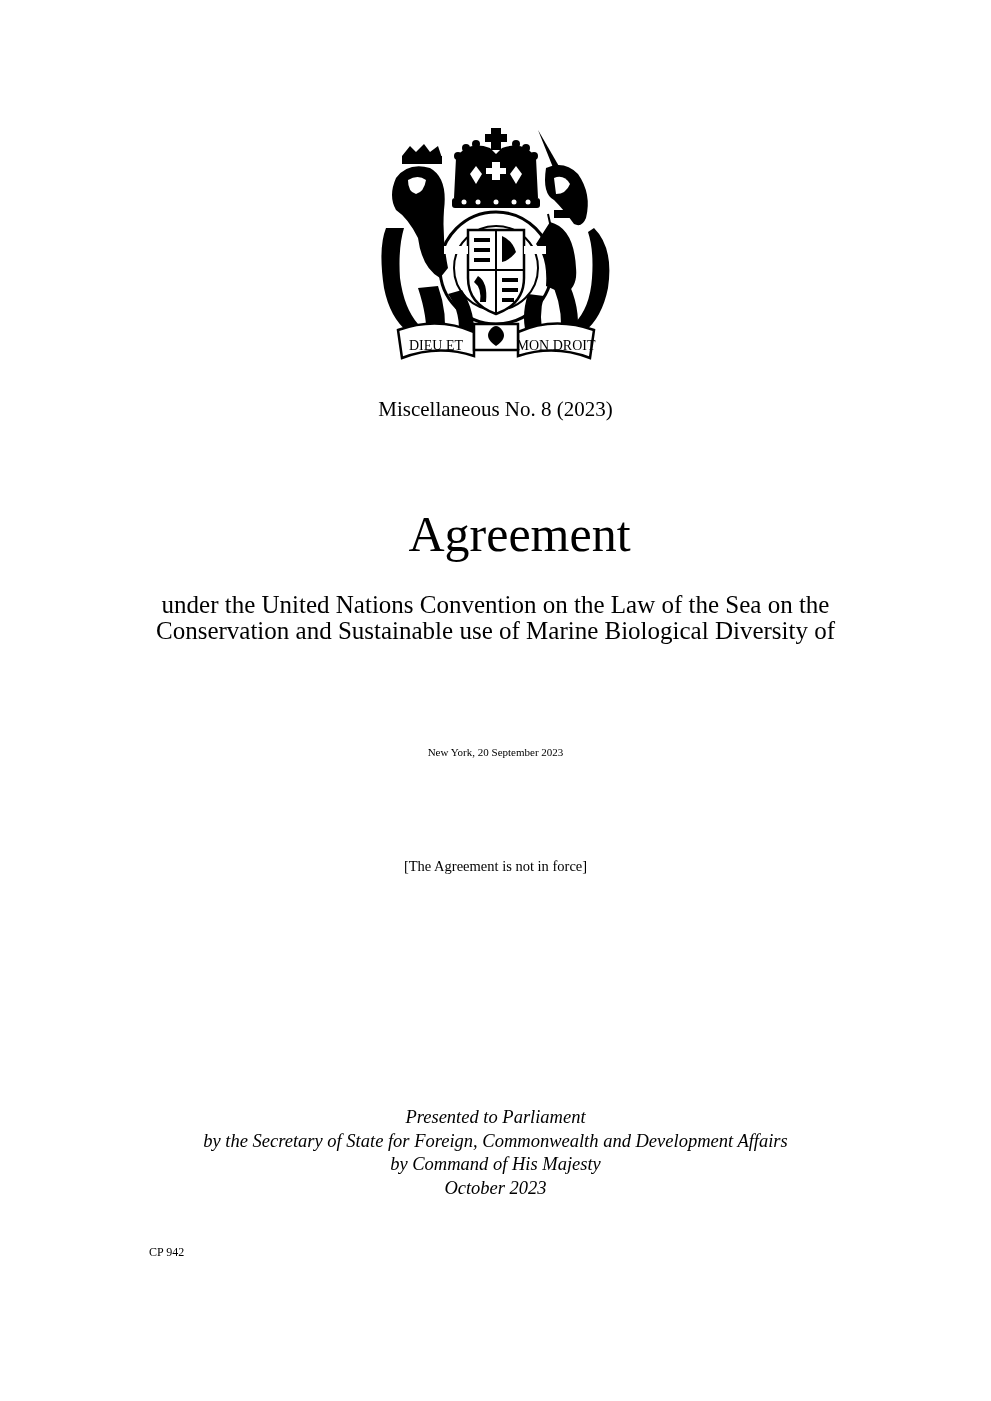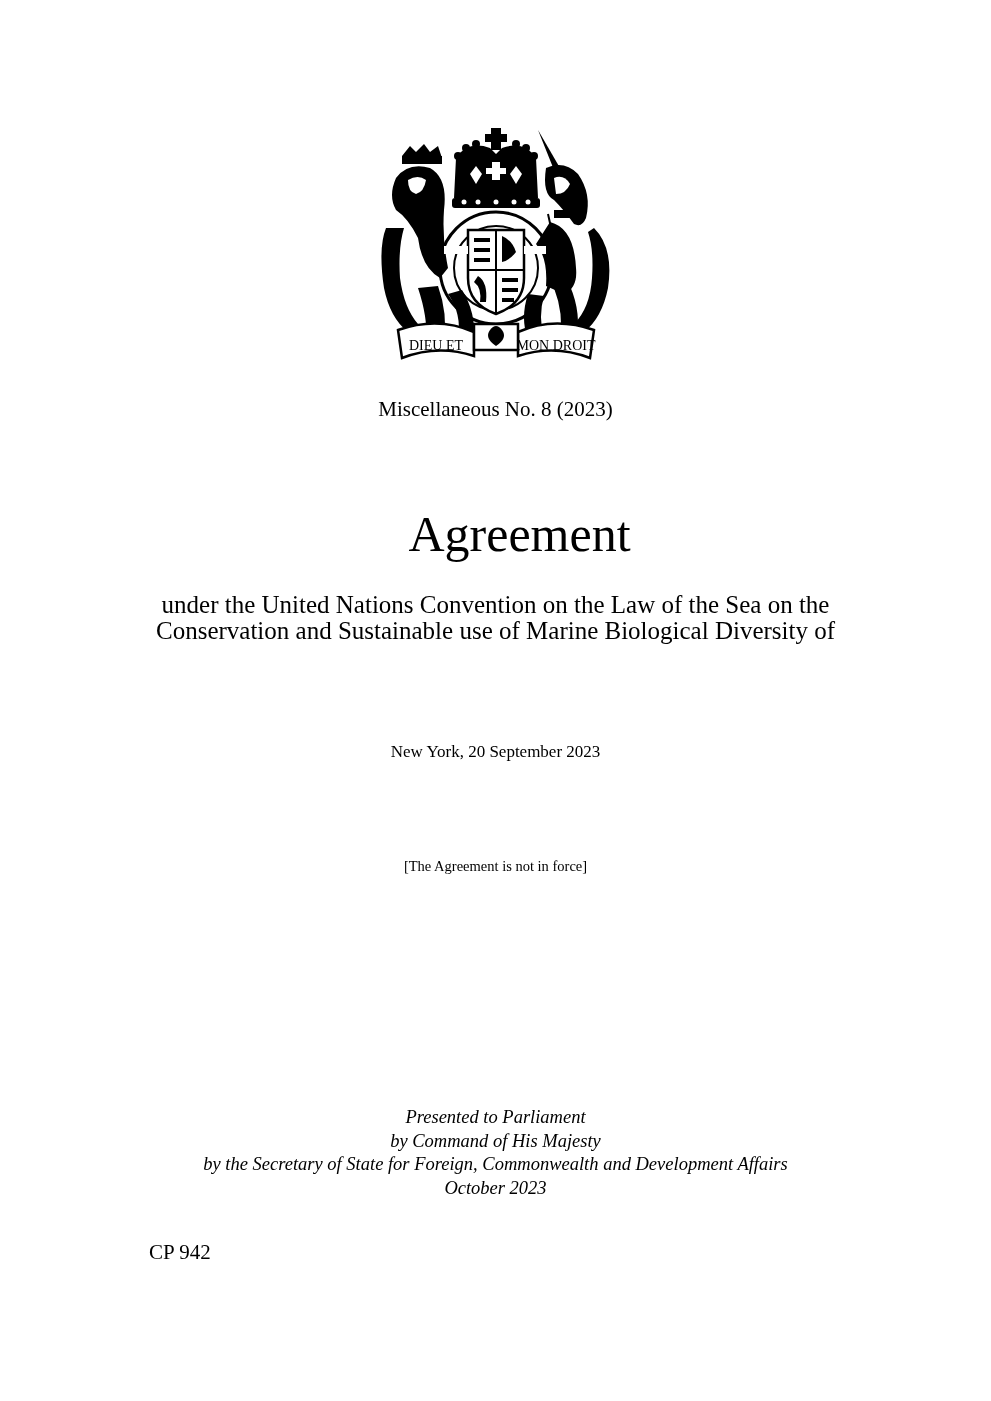--- a/index.html
+++ b/index.html
@@ -35,38 +35,38 @@
       line-height: 60px;
       padding-left: 24px;
     }
     .subtitle {
       top: 592px;
       font-size: 25px;
       line-height: 26px;
     }
     .place-date {
       top: 742px;
-      font-size: 17px;
+      font-size: 11px;
       line-height: 20px;
     }
     .status {
       top: 856px;
       font-size: 14.5px;
       line-height: 20px;
     }
     .presented {
       top: 1106px;
       font-size: 18.5px;
       line-height: 23.5px;
       font-style: italic;
     }
     .cp {
       left: 149px;
       top: 1240px;
-      font-size: 21px;
+      font-size: 12px;
       line-height: 24px;
     }
     .line { display: block; }
   </style>
 </head>
 <body>
 
 <div class="abs crest">
   <svg width="236" height="248" viewBox="0 0 236 248" xmlns="http://www.w3.org/2000/svg">
 
@@ -152,18 +152,18 @@
   <span class="line">under the United Nations Convention on the Law of the Sea on the</span>
   <span class="line">Conservation and Sustainable use of Marine Biological Diversity of</span>
 </div>
 
 <div class="abs center place-date">New York, 20 September 2023</div>
 
 <div class="abs center status">[The Agreement is not in force]</div>
 
 <div class="abs center presented">
   <span class="line">Presented to Parliament</span>
+  <span class="line">by the Secretary of State for Foreign, Commonwealth and Development Affairs</span>
   <span class="line">by Command of His Majesty</span>
-  <span class="line">by the Secretary of State for Foreign, Commonwealth and Development Affairs</span>
   <span class="line">October 2023</span>
 </div>
 
 <div class="abs cp">CP 942</div>
 
 </body></html>

